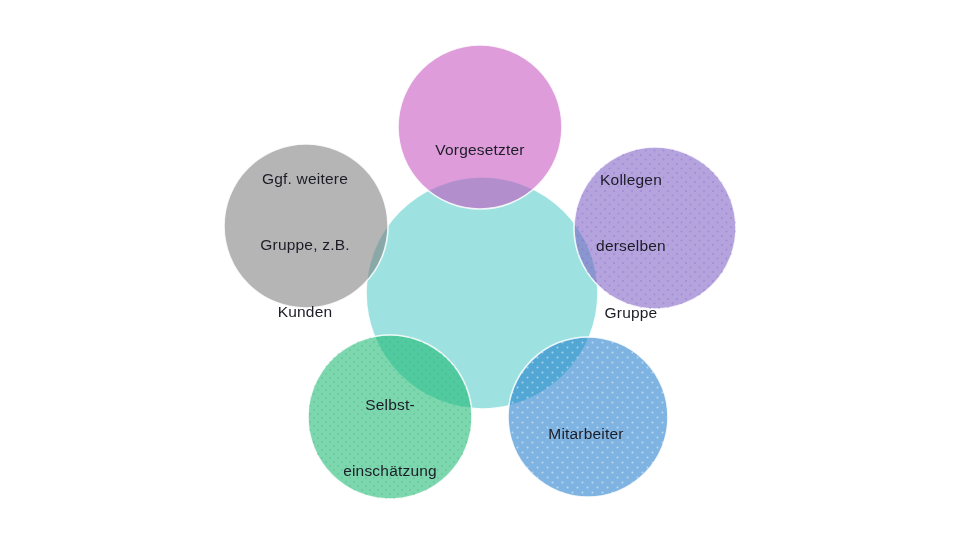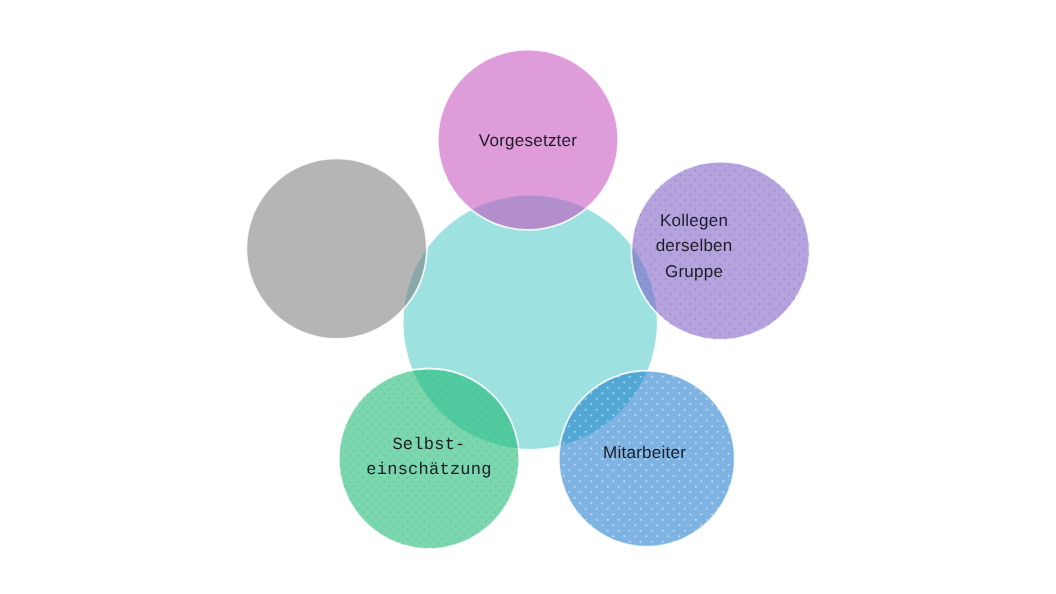--- a/index.html
+++ b/index.html
@@ -27,21 +27,21 @@
     transform: translate(-50%, -50%);
     text-align: center;
     color: #1c1c26;
     font-size: 15.5px;
     font-weight: 500;
     line-height: 1.5;
     letter-spacing: 0.2px;
     white-space: nowrap;
     pointer-events: none;
   }
-  .label .line { display: block; }
+  .label .line { display: block; margin-top: 43px; }
   .label-manager {
     font-size: 31px;
     font-weight: 500;
     letter-spacing: 0.8px;
   }
 </style>
 </head>
 <body>
 
 <div class="stage">
@@ -82,22 +82,27 @@
   <div class="label" style="left:480px; top:128px;">
     <span class="line">Vorgesetzter</span>
   </div>
 
   <div class="label" style="left:631px; top:224px;">
     <span class="line">Kollegen</span>
     <span class="line">derselben</span>
     <span class="line">Gruppe</span>
   </div>
 
+  <div class="label" style="left:305px; top:223px;">
+    <span class="line">Ggf. weitere</span>
+    <span class="line">Gruppe, z.B.</span>
+    <span class="line">Kunden</span>
+  </div>
 
-  <div class="label" style="left:390px; top:416px;font-family:Liberation Mono, monospace;">
+  <div class="label" style="left:390px; top:416px;">
     <span class="line">Selbst-</span>
     <span class="line">einschätzung</span>
   </div>
 
   <div class="label" style="left:586px; top:412px;">
     <span class="line">Mitarbeiter</span>
   </div>
 
 </div>
 

